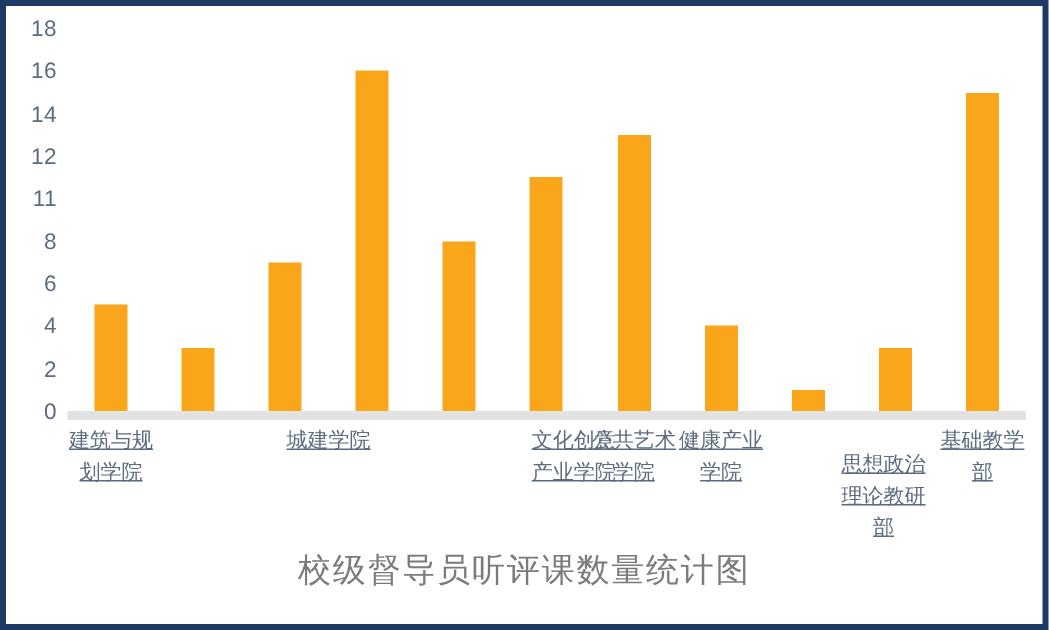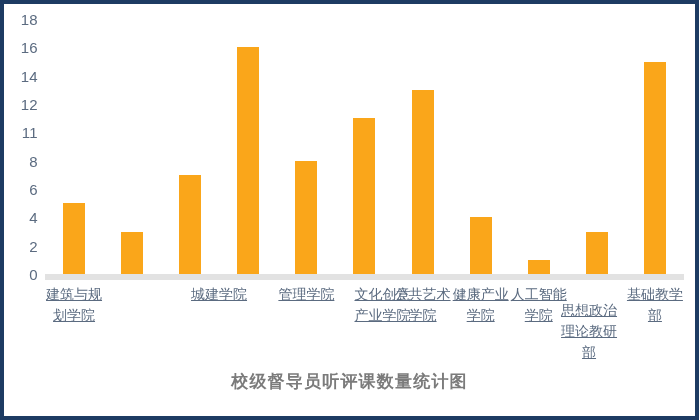--- a/index.html
+++ b/index.html
@@ -101,23 +101,23 @@
     text-decoration: underline;
   }
 
   
   #chart-title {
     position: absolute;
     left: 0;
     right: 0;
     top: 365px;
     text-align: center;
-    font-size: 17px;
+    font-size: 22px;
     line-height: 24px;
-    font-weight: bold;
+    font-weight: normal;
     color: #7b7b7b;
     letter-spacing: 1.2px;
     font-family: "DejaVu Sans", "Liberation Sans", sans-serif;
   }
 </style>
 </head>
 <body>
 
 <div id="chart-frame">
   <div id="plot-area">
@@ -169,25 +169,23 @@
         <div class="bar-slot" style="left: 580.909px; width: 58.0909px;">
           <div class="bar" title="基础教学部: 15" style="height: 212.5px; background: rgb(250, 166, 26);"></div>
         </div>
       </div>
 
     <div id="baseline"></div>
 
     <div id="x-axis">
         <div class="x-label" style="left: 0px; width: 58.0909px;">建筑与规划学院</div>
         <div class="x-label" style="left: 133px; width: 58.0909px; margin-left: 12px;">城建学院</div>
-        <div class="x-label" style="left: 232.364px; width: 58.0909px;">管理学院</div>
         <div class="x-label" style="left: 290.455px; width: 58.0909px; margin-left: 18px;">文化创意产业学院</div>
         <div class="x-label" style="left: 348.545px; width: 58.0909px;">公共艺术学院</div>
         <div class="x-label" style="left: 406.636px; width: 58.0909px;">健康产业学院</div>
-        <div class="x-label" style="left: 464.727px; width: 58.0909px;">人工智能学院</div>
         <div class="x-label" style="left: 515px; width: 58.0909px; margin-top: 16px;">思想政治理论教研部</div>
         <div class="x-label" style="left: 580.909px; width: 58.0909px;">基础教学部</div>
       </div>
 
     <div id="chart-title">校级督导员听评课数量统计图</div>
 
   </div>
 </div>
 
 </body></html>

